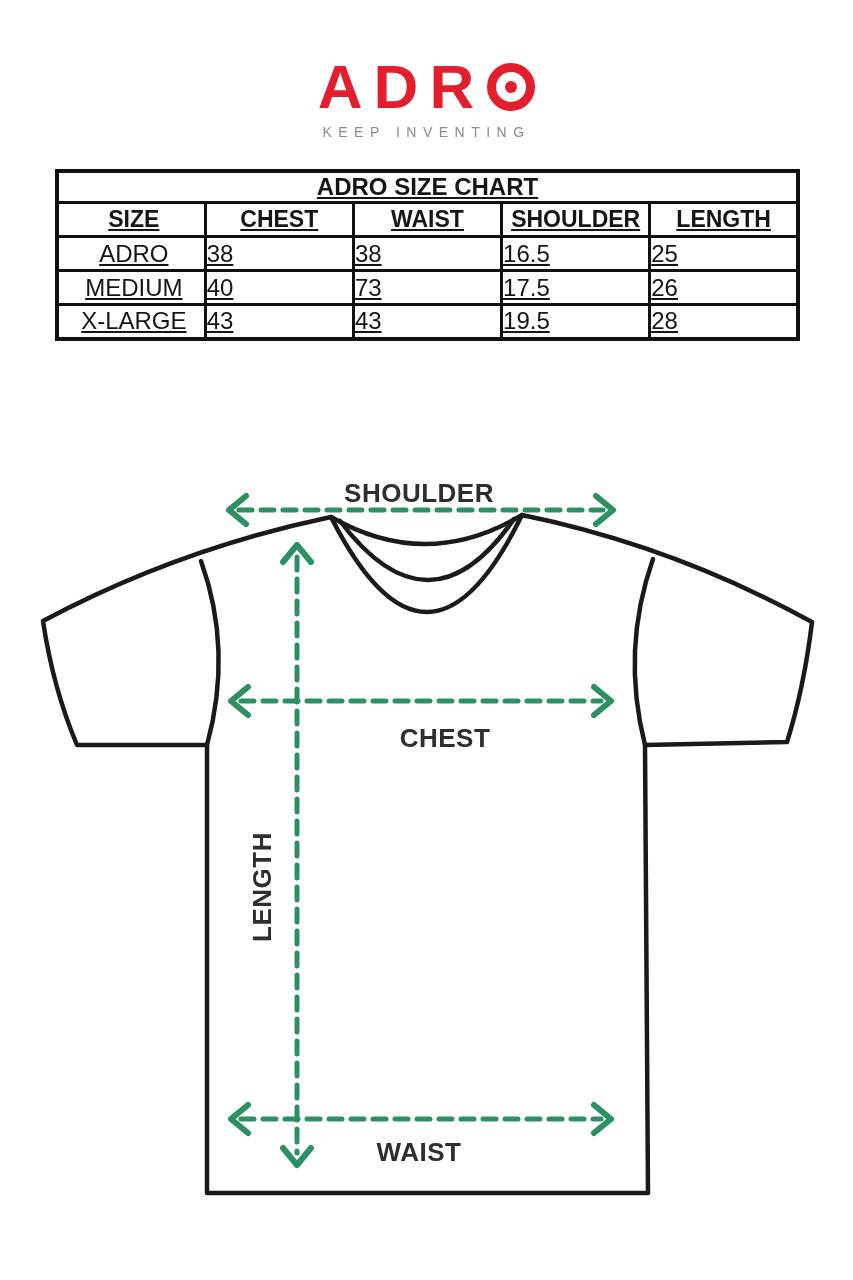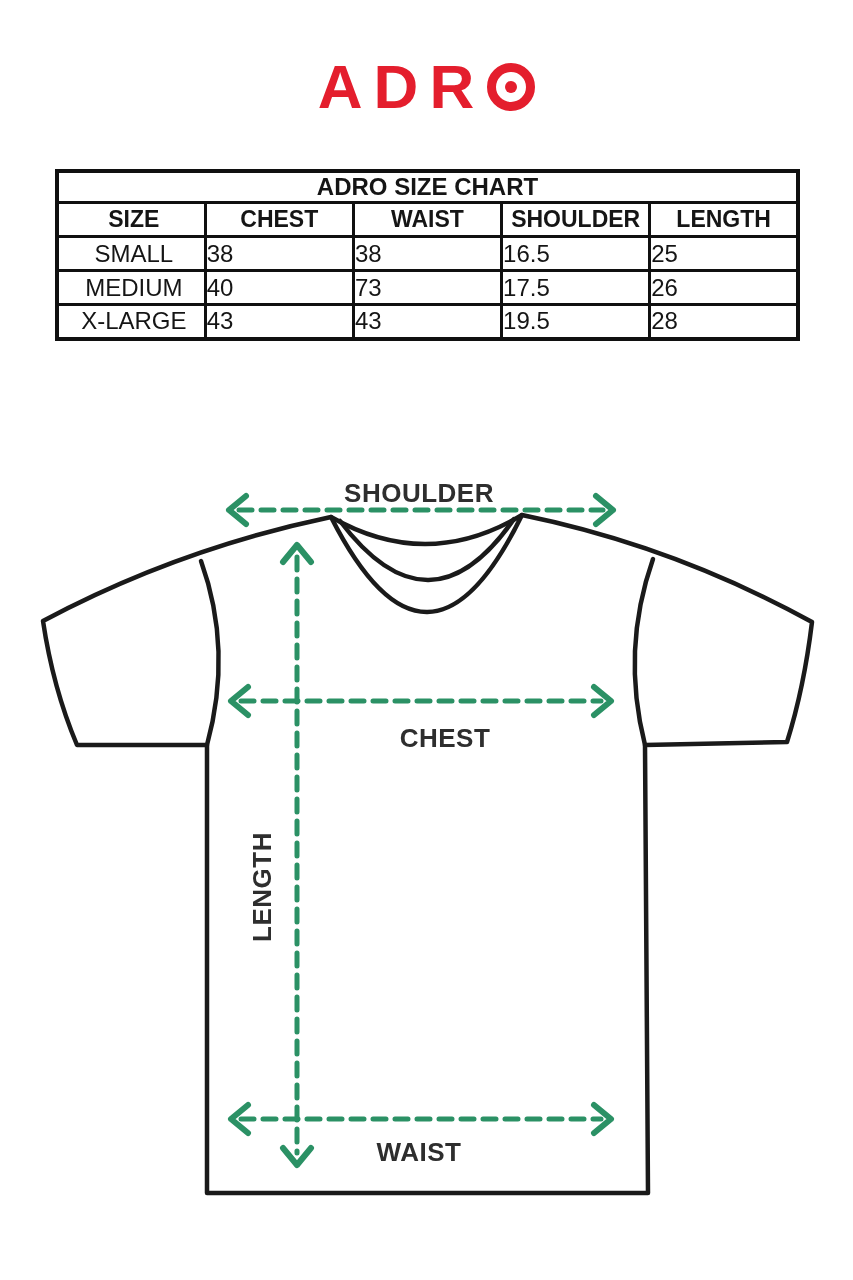--- a/index.html
+++ b/index.html
@@ -34,21 +34,21 @@
 
   
   .size-table {
     position: absolute; left: 55px; top: 169px; width: 745px;
     border-collapse: collapse; table-layout: fixed;
     border: 4px solid #101010;
     color: #151515;
   }
   .size-table th, .size-table td {
     border: 3px solid #101010;
-    height: 34px; vertical-align: middle;
+    height: 34px; vertical-align: middle; text-decoration: underline;
   }
   .size-table .title-cell {
     font-size: 24px; font-weight: 700; text-align: center; height: 31px;
   }
   .size-table th.col-head { font-size: 23px; font-weight: 700; text-align: center; }
   .size-table th.col-head.first, .size-table td.first {
     text-align: center; padding-left: 5px;
   }
   .size-table td { font-size: 24px; font-weight: 400; text-align: left; }
 
@@ -66,38 +66,39 @@
 
   <header class="logo">
     <div class="logo-row">
       <span class="logo-letter">A</span>
       <span class="logo-letter">D</span>
       <span class="logo-letter">R</span>
       <span class="bullseye">
           <span class="bullseye-dot"></span>
         </span>
     </div>
+    <div class="tagline">KEEP INVENTING</div>
   </header>
 
   <table class="size-table">
     <thead>
       <tr>
         <th colspan="5" class="title-cell">ADRO SIZE CHART</th>
       </tr>
       <tr>
         <th class="col-head first">SIZE</th>
         <th class="col-head">CHEST</th>
         <th class="col-head">WAIST</th>
         <th class="col-head">SHOULDER</th>
         <th class="col-head">LENGTH</th>
       </tr>
     </thead>
     <tbody>
       <tr>
-        <td class="first">SMALL</td>
+        <td class="first">ADRO</td>
         <td>38</td>
         <td>38</td>
         <td>16.5</td>
         <td>25</td>
       </tr>
       <tr>
         <td class="first">MEDIUM</td>
         <td>40</td>
         <td>73</td>
         <td>17.5</td>

